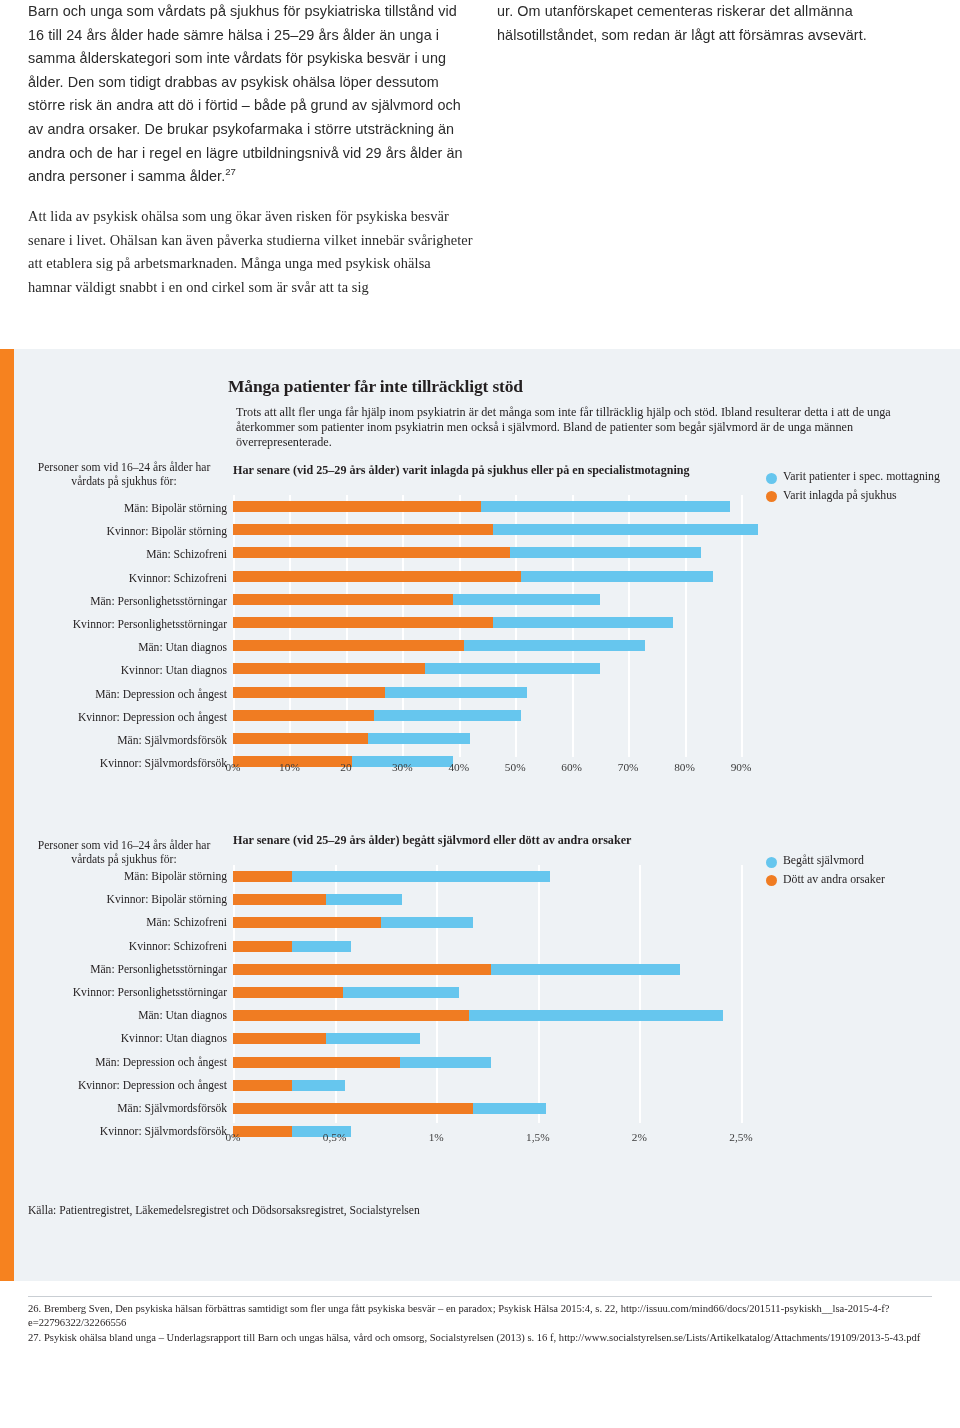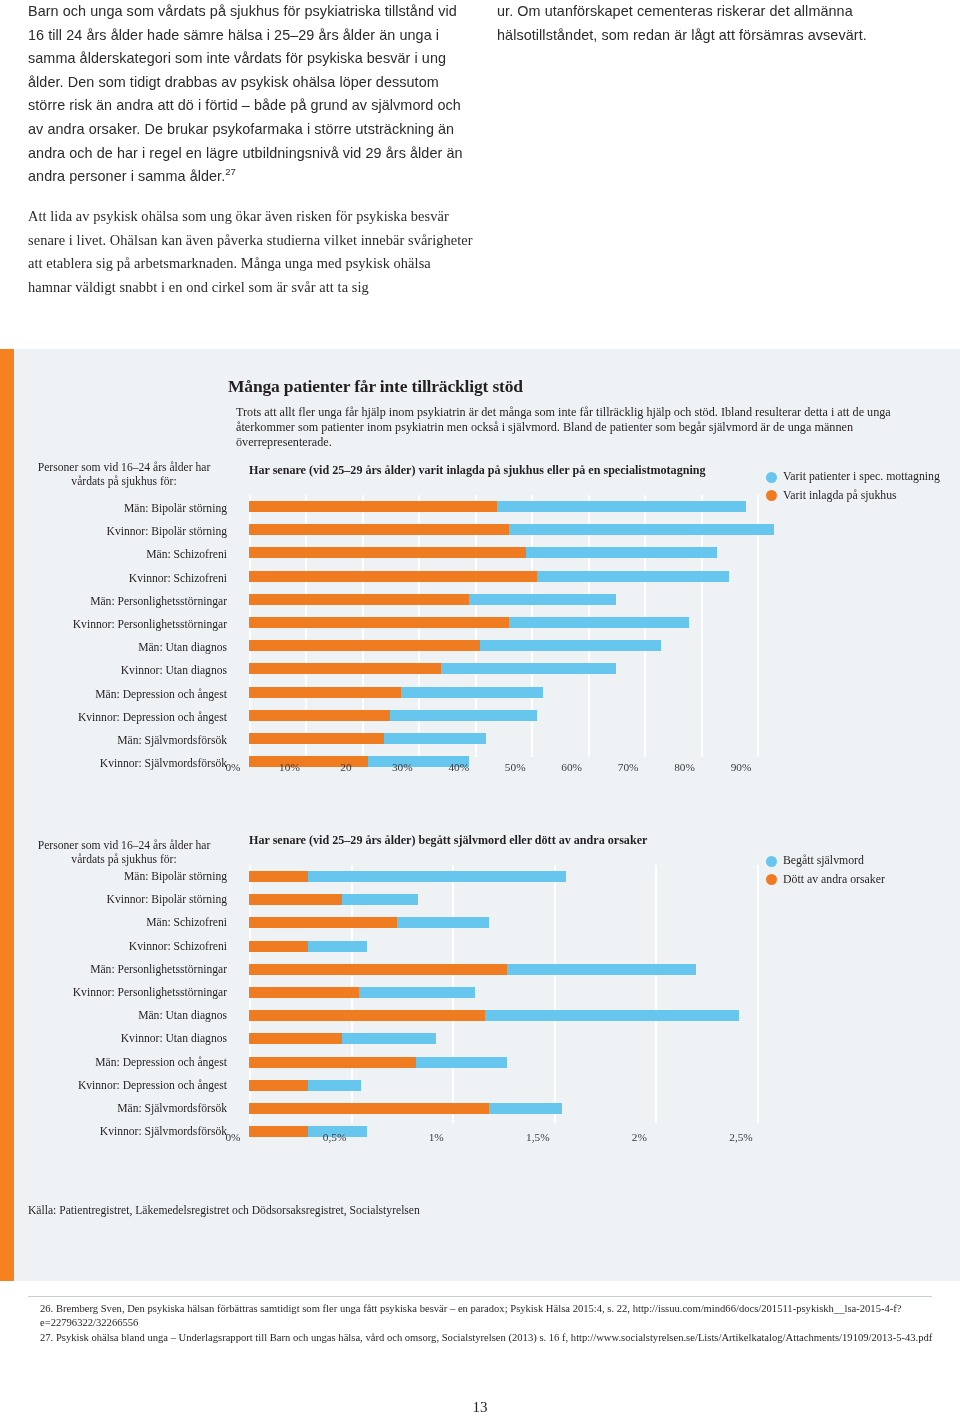--- a/index.html
+++ b/index.html
@@ -83,21 +83,21 @@
   .cat-labels .cat{
     height:23.2px;
     line-height:23.2px;
     white-space:nowrap;
   }
   #chart1 .cat-labels{top:36px;}
   #chart2 .cat-labels{top:26px;}
 
   .plot{
     position:absolute;
-    left:249px;
+    left:233px;
     width:448px;
   }
   #chart1 .plot{top:16px;height:280px;}
   #chart2 .plot{top:8px;height:276px;}
 
   .plot-title{
     position:absolute;top:-14px;left:0;
     font-family:"Liberation Serif", serif;
     font-weight:bold;
     font-size:12.1px;
@@ -138,39 +138,39 @@
   .legend{
     position:absolute;
     font-family:"Liberation Serif", serif;
     font-size:11.8px;
     line-height:14.6px;
     color:#231f20;
   }
   #legend1{left:766px;top:8px;width:180px;}
   #legend2{left:766px;top:14px;width:180px;}
   .legend .li{
-    display:flex;align-items:center;gap:6px;margin-bottom:4px;
+    display:flex;align-items:flex-end;gap:6px;margin-bottom:4px;
   }
   .legend .dot{
     width:11px;height:11px;border-radius:50%;flex:0 0 11px;margin-top:2px;
   }
 
   
   .source{
     position:absolute;left:28px;top:855px;
     font-family:"Liberation Serif", serif;
     font-size:11.6px;color:#231f20;
   }
 
   
   .rule-top{
     position:absolute;left:28px;top:1296px;width:904px;height:1px;background:#c9ced3;
   }
   .footnotes{
-    position:absolute;left:40px;top:1302px;width:906px;
+    position:absolute;left:28px;top:1302px;width:906px;
     font-family:"Liberation Serif", serif;
     font-size:10.6px;
     line-height:14.3px;
     color:#231f20;
   }
   .footnotes p{margin:0;}
 
   .pagenum{
     position:absolute;left:0;right:0;top:1399px;
     text-align:center;
@@ -410,14 +410,13 @@
 
     <div class="source">Källa: Patientregistret, Läkemedelsregistret och Dödsorsaksregistret, Socialstyrelsen</div>
   </div>
 
   <div class="rule-top"></div>
   <div class="footnotes" id="footnotes">
       <p>26. Bremberg Sven, Den psykiska hälsan förbättras samtidigt som fler unga fått psykiska besvär – en paradox; Psykisk Hälsa 2015:4, s. 22, http://issuu.com/mind66/docs/201511-psykiskh__lsa-2015-4-f?e=22796322/32266556</p>
       <p>27. Psykisk ohälsa bland unga – Underlagsrapport till Barn och ungas hälsa, vård och omsorg, Socialstyrelsen (2013) s. 16 f, http://www.socialstyrelsen.se/Lists/Artikelkatalog/Attachments/19109/2013-5-43.pdf</p>
     </div>
 
-  <div class="pagenum">13</div>
 </div>
 
 </body></html>

